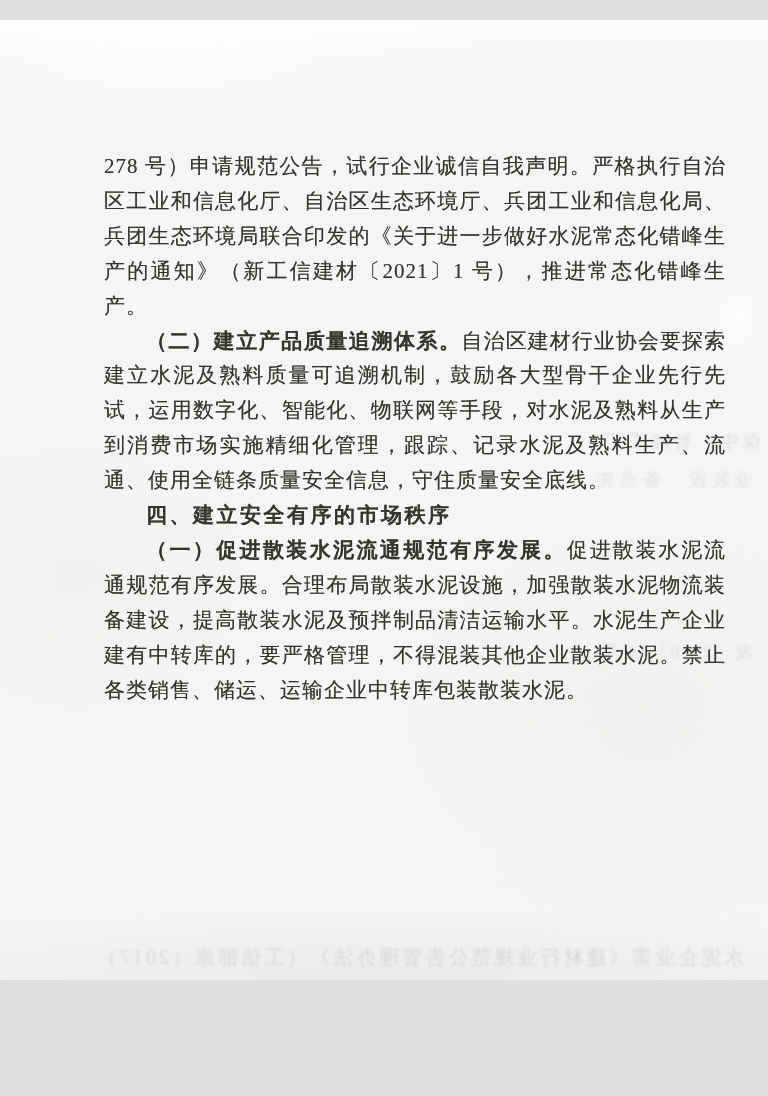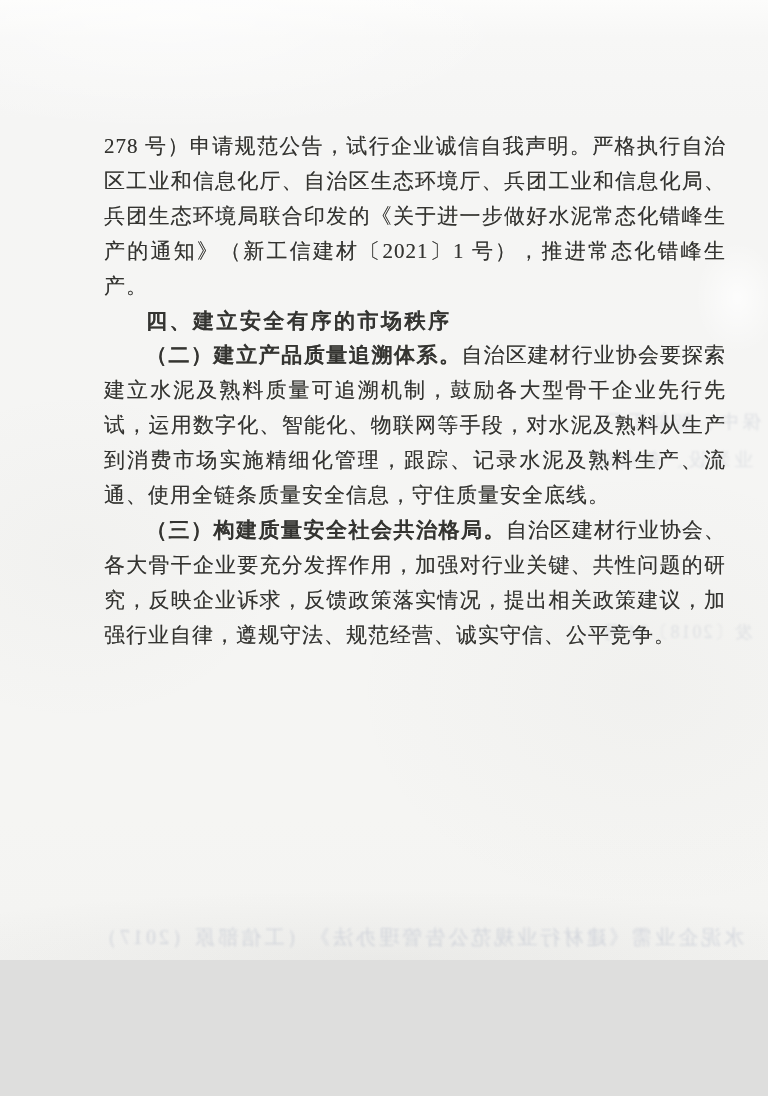--- a/index.html
+++ b/index.html
@@ -17,20 +17,21 @@
       #fcfcfb 0px,
       #f7f7f6 38px,
       #f5f5f4 120px,
       #f5f5f3 820px,
       #f3f3f1 1005px,
       #f0f0ee 1055px,
       #ececeb 1064px,
       #e9e9e7 1075px,
       #e8e8e6 1096px);
     font-family: "Liberation Serif", "DejaVu Serif", serif;
+    margin-top: 20px;
   }
   
   .screen::before {
     content: "";
     position: absolute;
     inset: 0;
     pointer-events: none;
     background:
       radial-gradient(ellipse 60px 80px at 96% 31%, rgba(255,255,255,0.75), rgba(255,255,255,0) 70%),
       radial-gradient(ellipse 500px 160px at 22% 2%, rgba(255,255,255,0.55), rgba(255,255,255,0) 72%),
@@ -93,20 +94,20 @@
 
   <div>
       <div class="ghost" style="left: 600px; top: 409px; font-size: 19px; letter-spacing: 4px; color: rgba(105, 118, 150, 0.16);">保中、智能工厂</div>
       <div class="ghost" style="left: 592px; top: 447px; font-size: 19px; letter-spacing: 4px; color: rgba(105, 118, 150, 0.14);">业装设、备点先</div>
       <div class="ghost" style="left: 600px; top: 620px; font-size: 18px; letter-spacing: 2px; color: rgba(105, 118, 150, 0.14);">发〔2018〕34 号</div>
       <div class="ghost" style="left: 94px; top: 924px; font-size: 20px; letter-spacing: 3px; color: rgba(100, 115, 155, 0.2);">水泥企业需《建材行业规范公告管理办法》（工信部原（2017）</div>
     </div>
 
   <div class="content">
       <p class=""><span>278 号）申请规范公告，试行企业诚信自我声明。严格执行自治区工业和信息化厅、自治区生态环境厅、兵团工业和信息化局、兵团生态环境局联合印发的《关于进一步做好水泥常态化错峰生产的通知》（新工信建材〔2021〕1 号），推进常态化错峰生产。</span></p>
+      <p class="indent"><span class="lead">（二）建立产品质量追溯体系。</span><span>自治区建材行业协会要探索建立水泥及熟料质量可追溯机制，鼓励各大型骨干企业先行先试，运用数字化、智能化、物联网等手段，对水泥及熟料从生产到消费市场实施精细化管理，跟踪、记录水泥及熟料生产、流通、使用全链条质量安全信息，守住质量安全底线。</span></p>
       <p class="indent heading"><span class="lead">四、建立安全有序的市场秩序</span></p>
-      <p class="indent"><span class="lead">（二）建立产品质量追溯体系。</span><span>自治区建材行业协会要探索建立水泥及熟料质量可追溯机制，鼓励各大型骨干企业先行先试，运用数字化、智能化、物联网等手段，对水泥及熟料从生产到消费市场实施精细化管理，跟踪、记录水泥及熟料生产、流通、使用全链条质量安全信息，守住质量安全底线。</span></p>
-      <p class="indent"><span class="lead">（三）构建质量安全社会共治格局。</span><span>自治区建材行业协会、各大骨干企业要充分发挥作用，加强对行业关键、共性问题的研究，反映企业诉求，反馈政策落实情况，提出相关政策建议，加强行业自律，遵规守法、规范经营、诚实守信、公平竞争。</span></p>
+      <p class="indent"><span class="lead">（一）促进散装水泥流通规范有序发展。</span><span>促进散装水泥流通规范有序发展。合理布局散装水泥设施，加强散装水泥物流装备建设，提高散装水泥及预拌制品清洁运输水平。水泥生产企业建有中转库的，要严格管理，不得混装其他企业散装水泥。禁止各类销售、储运、运输企业中转库包装散装水泥。</span></p>
     </div>
 
   <div class="page-number">- 4 -</div>
 
 </div>
 
 </body></html>

